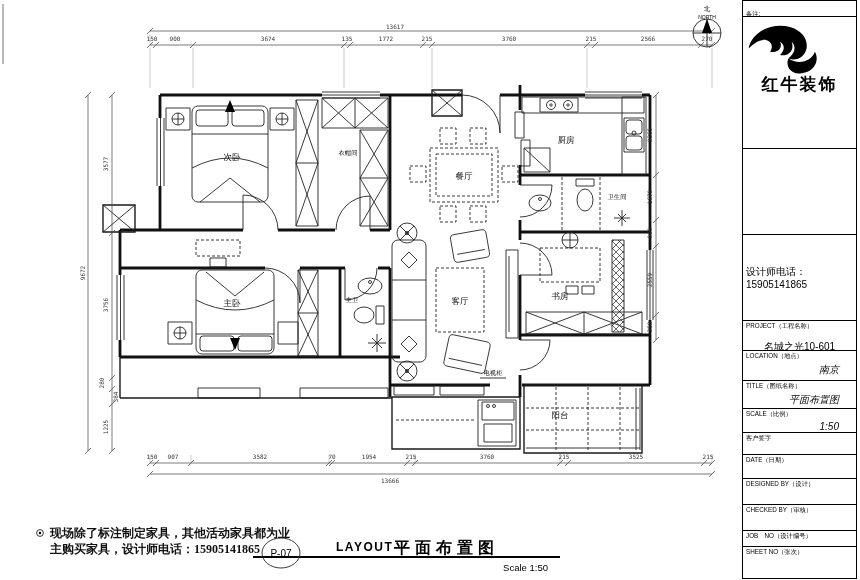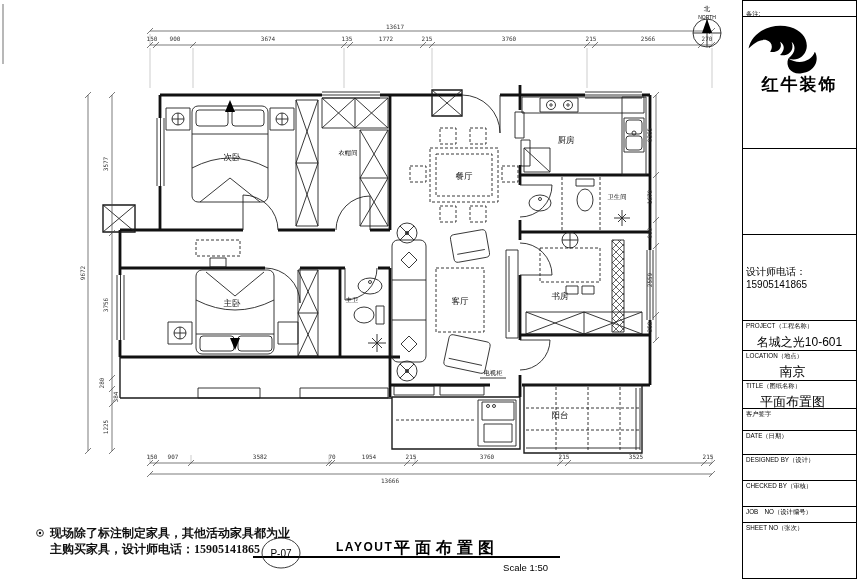--- a/index.html
+++ b/index.html
@@ -23,22 +23,22 @@
   .scaletx{font-family:"Liberation Sans",sans-serif;font-size:9.5px;fill:#000;}
   .sheetno{font-family:"Liberation Sans",sans-serif;font-size:10px;fill:#000;}
   .compasstx{font-family:"Liberation Sans",sans-serif;font-size:6.5px;fill:#000;}
 
   
   .tb{position:absolute;left:742px;top:0;width:115px;height:579px;border:1px solid #000;
       background:#fff;box-sizing:border-box;display:flex;flex-direction:column;}
   .tb-row{border-bottom:1px solid #000;box-sizing:border-box;position:relative;flex:none;
           padding:1px 3px;overflow:hidden;}
   .tb-lab{font-size:6.3px;color:#000;line-height:8px;}
-  .tb-val{font-size:12px;color:#000;text-align:center;margin-top:4px;}
-  .tb-val-r{font-size:13px;color:#000;text-align:center;margin-top:3px;padding-right:14px;}
+  .tb-val{font-size:10px;color:#000;text-align:center;margin-top:10px;}
+  .tb-val-r{font-size:10px;color:#000;text-align:right;margin-top:3px;padding-right:14px;font-style:italic;}
   .brandbox{display:flex;flex-direction:column;align-items:center;justify-content:center;}
   .brandname{font-family:"Liberation Serif",serif;font-size:17px;font-weight:bold;
              letter-spacing:2px;color:#000;margin-top:4px;text-align:center;}
   .phonebox{display:flex;align-items:center;justify-content:flex-start;font-size:10px;color:#000;}
 </style>
 </head>
 <body>
 
 <div class="sheet">
 
@@ -369,20 +369,24 @@
     <div class="tb-val">名城之光10-601</div>
   </div>
   <div class="tb-row" style="height:30px">
     <div class="tb-lab">LOCATION（地点）</div>
     <div class="tb-val-r">南京</div>
   </div>
   <div class="tb-row" style="height:28px">
     <div class="tb-lab">TITLE（图纸名称）</div>
     <div class="tb-val-r">平面布置图</div>
   </div>
+  <div class="tb-row" style="height:24px">
+    <div class="tb-lab">SCALE（比例）</div>
+    <div class="tb-val-r">1:50</div>
+  </div>
   <div class="tb-row" style="height:22px">
     <div class="tb-lab">客户签字</div>
   </div>
   <div class="tb-row" style="height:24px">
     <div class="tb-lab">DATE（日期）</div>
   </div>
   <div class="tb-row" style="height:26px">
     <div class="tb-lab">DESIGNED BY（设计）</div>
   </div>
   <div class="tb-row" style="height:26px">

